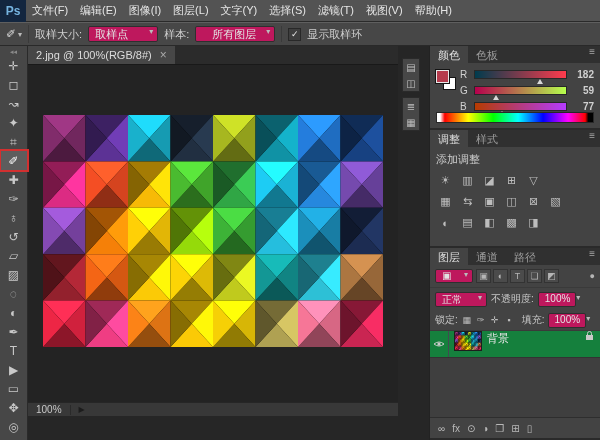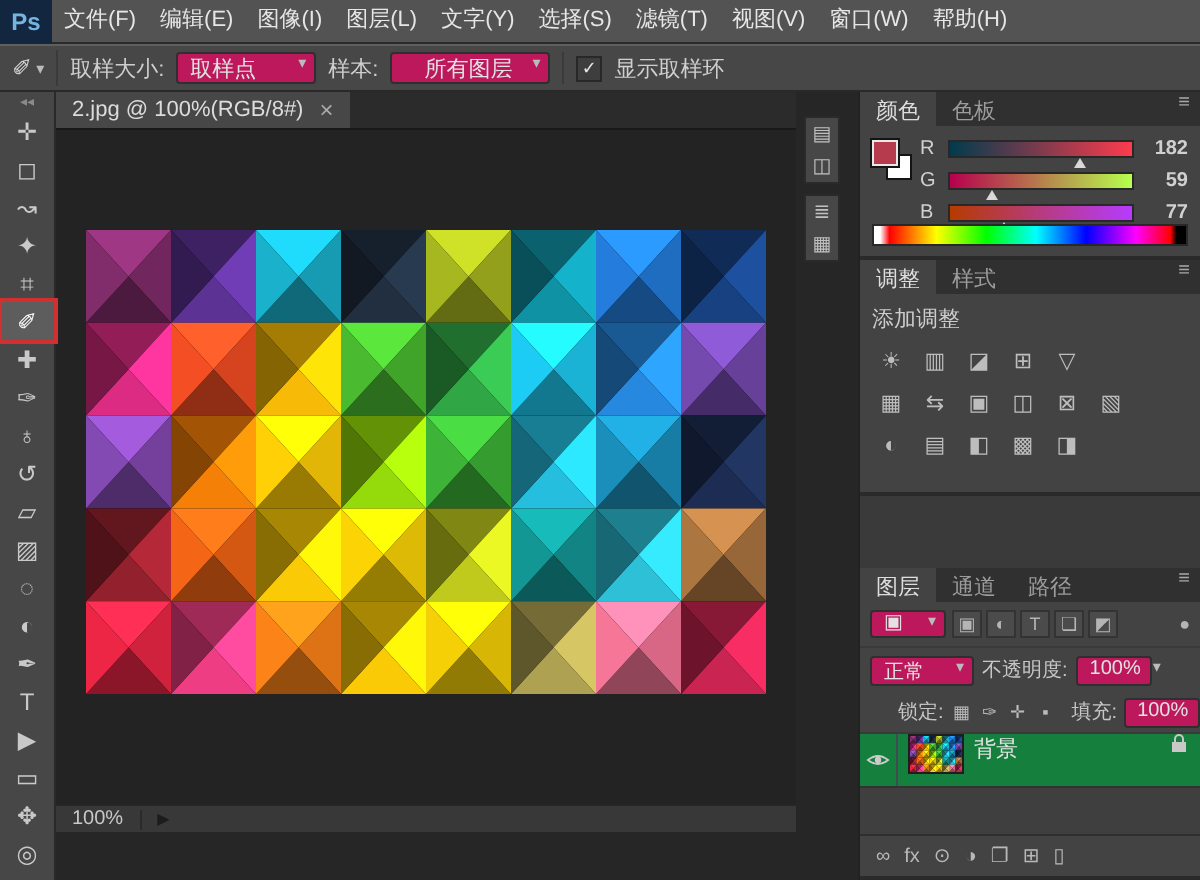--- a/index.html
+++ b/index.html
@@ -52,21 +52,21 @@
   .panels{width:170px;background:#3a3a3a;border-left:1px solid #222222;display:flex;flex-direction:column;flex:0 0 auto;}
   .panel{display:flex;flex-direction:column;border-bottom:2px solid #2a2a2a;box-sizing:border-box;}
   .panel-tabs{height:17px;background:#303030;display:flex;align-items:flex-start;flex:0 0 auto;}
   .ptab{font-size:11px;padding:2px 8px 1px 8px;color:#9c9c9c;white-space:nowrap;}
   .ptab.active{background:#434343;color:#dedede;}
   .pmenu{margin-left:auto;color:#a8a8a8;font-size:10px;padding:0 5px 2px 0;}
   .panel-body{background:#434343;flex:1;position:relative;}
 
   #color-panel{height:84px;}
   #adjust-panel{height:118px;}
-  #layers-panel{flex:1;min-height:0;margin-top:36px;}
+  #layers-panel{flex:1;min-height:0;}
 
   .swatches{position:absolute;left:6px;top:7px;width:22px;height:22px;}
   .swatch-bg{position:absolute;left:7px;top:7px;width:11px;height:11px;background:#ffffff;border:1px solid #141414;}
   .swatch-fg{position:absolute;left:0;top:0;width:11px;height:11px;border:1px solid #e8e8e8;outline:1px solid #141414;}
   .sliders{margin:6px 6px 0 30px;display:flex;flex-direction:column;gap:5px;}
   .ch-row{display:flex;align-items:center;gap:5px;height:11px;}
   .ch-label{width:9px;font-size:10px;color:#d0d0d0;}
   .ch-bar{flex:1;height:7px;border:1px solid #282828;position:relative;}
   .ch-thumb{position:absolute;bottom:-6px;width:0;height:0;border-left:3px solid transparent;border-right:3px solid transparent;border-bottom:5px solid #d8d8d8;transform:translateX(-3px);}
   .ch-val{width:22px;text-align:right;font-size:10px;color:#d0d0d0;font-weight:bold;}
@@ -80,21 +80,21 @@
 
   .layers-body{display:flex;flex-direction:column;height:100%;}
   .filter-row{height:22px;display:flex;align-items:center;gap:3px;padding:0 5px;border-bottom:1px solid #3a3a3a;flex:0 0 auto;}
   .filter-dd{width:38px;height:14px;font-size:10px;}
   .f-icon{width:15px;height:14px;color:#b5b5b5;font-size:9px;display:flex;align-items:center;justify-content:center;background:#4b4b4b;border:1px solid #333333;box-sizing:border-box;}
   .f-toggle{margin-left:auto;color:#b5b5b5;font-size:9px;}
   .blend-row{height:22px;display:flex;align-items:center;gap:4px;padding:0 5px;flex:0 0 auto;}
   .blend-dd{width:52px;height:15px;font-size:10px;}
   .small-label{font-size:10px;color:#c6c6c6;white-space:nowrap;}
   .val-dd{height:15px;width:38px;font-size:10px;}
-  .lock-row{height:20px;display:flex;align-items:center;gap:3px;padding:0 19px;flex:0 0 auto;}
+  .lock-row{height:20px;display:flex;align-items:center;gap:3px;padding:0 5px;flex:0 0 auto;}
   .lock-icon{width:12px;height:12px;color:#bbbbbb;font-size:9px;display:flex;align-items:center;justify-content:center;}
   .layer-row{height:26px;display:flex;align-items:flex-start;gap:5px;padding:0 5px 0 0;background:#15803d;border-top:1px solid #3a3a3a;border-bottom:1px solid #333333;flex:0 0 auto;}
   .eye-cell{width:18px;height:100%;display:flex;align-items:center;justify-content:center;border-right:1px solid #424a52;}
   .layer-thumb{width:26px;height:18px;border:1px solid #1e1e1e;overflow:hidden;background:#000;flex:0 0 auto;}
   .layer-thumb svg{display:block;}
   .layer-name{font-size:11px;color:#e4e4e4;flex:1;}
   .layer-lock{width:12px;display:flex;justify-content:center;}
   .layers-empty{flex:1;background:#3f3f3f;min-height:0;}
   .layers-footer{height:20px;background:#434343;border-top:1px solid #2e2e2e;display:flex;align-items:center;gap:7px;padding:0 8px;flex:0 0 auto;}
   .footer-icon{color:#b8b8b8;font-size:10px;}
@@ -108,21 +108,20 @@
     <div class="ps-logo">Ps</div>
     <div style="display:flex;">
         <div class="menu-item">文件(F)</div>
         <div class="menu-item">编辑(E)</div>
         <div class="menu-item">图像(I)</div>
         <div class="menu-item">图层(L)</div>
         <div class="menu-item">文字(Y)</div>
         <div class="menu-item">选择(S)</div>
         <div class="menu-item">滤镜(T)</div>
         <div class="menu-item">视图(V)</div>
-        <div class="menu-item">窗口(W)</div>
         <div class="menu-item">帮助(H)</div>
       </div>
   </div>
 
   <div class="optionsbar">
     <div class="opt-tool">
       <span>✐</span>
       <span class="caret" style="font-size:8px;color:#bbb;">▾</span>
     </div>
     <span class="opt-label">取样大小:</span>

